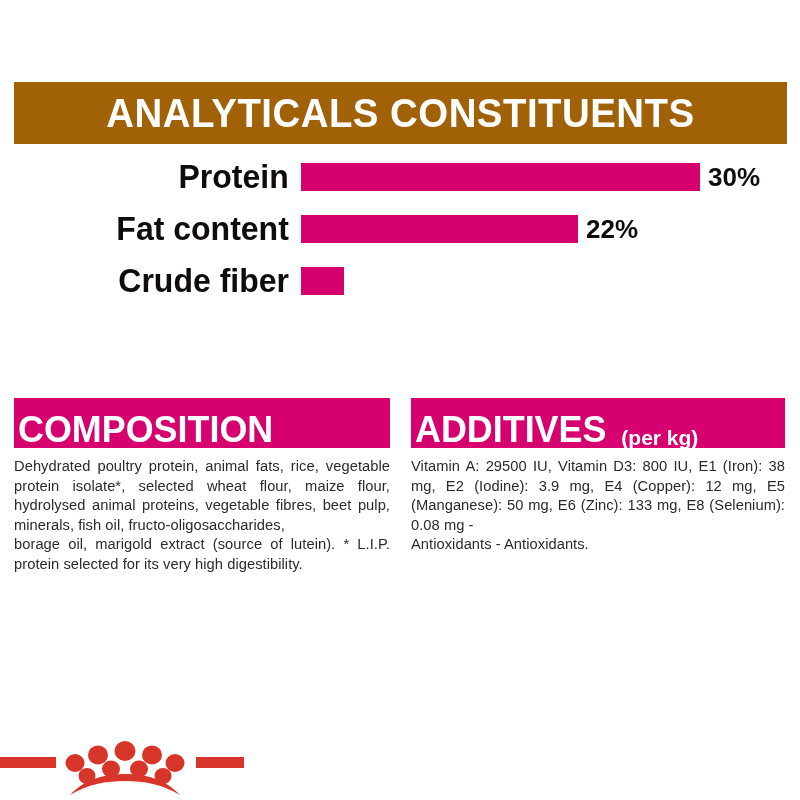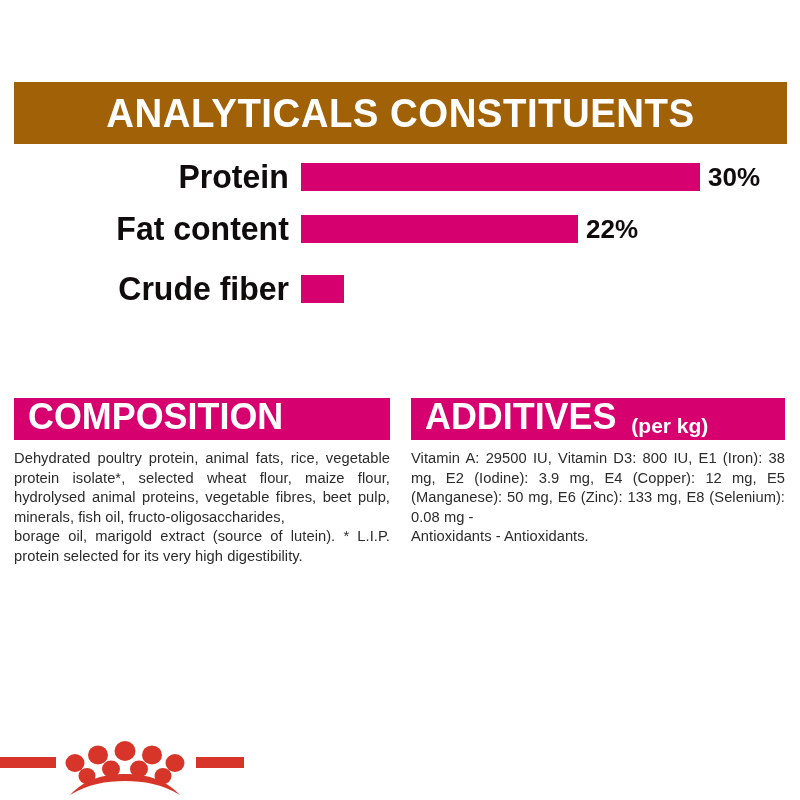--- a/index.html
+++ b/index.html
@@ -52,21 +52,21 @@
   }
   .chart-row {
     position: absolute;
     left: 0;
     width: 800px;
     height: 44px;
     display: block;
   }
   .chart-row.r0 { top: 0px; }
   .chart-row.r1 { top: 52px; }
-  .chart-row.r2 { top: 104px; margin-top: 8px; }
+  .chart-row.r2 { top: 104px; }
 
   .row-label {
     position: absolute;
     right: 511px;       
     top: 0;
     height: 44px;
     line-height: 44px;
     text-align: right;
     color: #100c0c;
     font-family: "Liberation Sans", sans-serif;
@@ -113,25 +113,25 @@
   }
 
   .panel {
     position: absolute;
     top: 0;
   }
   .panel.left  { left: 14px;  width: 376px; }
   .panel.right { left: 411px; width: 374px; }
 
   .panel-head {
-    height: 42px;
+    height: 50px;
     background: #d6006e;
     display: flex;
-    align-items: flex-start;
-    padding-left: 14px;
+    align-items: flex-end;
+    padding-left: 4px;
   }
   .panel-head-title {
     color: #ffffff;
     font-family: "Liberation Sans", sans-serif;
     font-weight: bold;
     font-size: 37px;
     line-height: 1;
     letter-spacing: 0px;
     transform: scaleX(0.97);
     transform-origin: left center;

